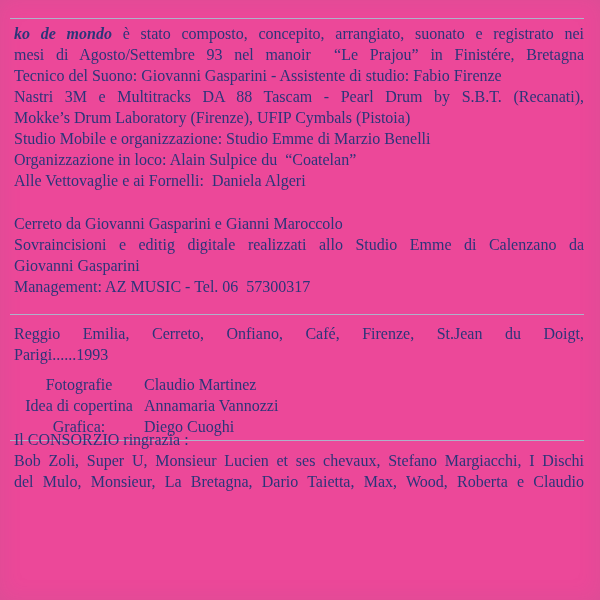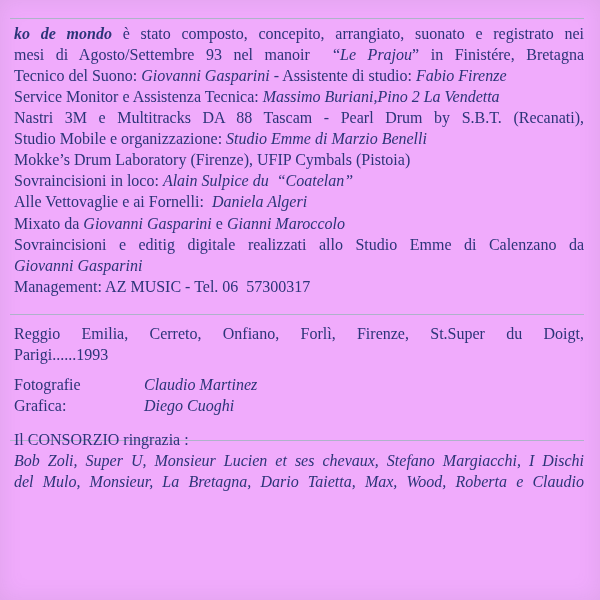--- a/index.html
+++ b/index.html
@@ -8,55 +8,55 @@
     background:#fbfaf5; overflow:hidden;
     font-family:"Liberation Serif", serif;
     color:#2c3579;
     box-shadow: inset 0 0 22px rgba(110,112,125,0.14);
   }
   .rule { position:absolute; left:10px; width:574px; height:1px; background:#aeb2ca; }
   .block { position:absolute; left:14px; width:570px; }
   .line { font-size:16px; line-height:21px; white-space:normal; }
   .just { text-align:justify; text-align-last:justify; }
   .seg.r  { font-style:normal; }
-  .seg.i  { font-style:italic; }
+  .seg.i  { }
   .seg.bi { font-style:italic; font-weight:bold; }
-  .seg.lab { display:inline-block; width:130px; font-style:normal; }
+  .seg.lab { display:inline-block; width:130px; font-style:normal;text-align:center; }
 </style>
 </head>
 <body>
 
-<div class="page" style="background: #f0abfc; color: rgb(44, 53, 121);">
+<div class="page" style="background: #ec4899; color: rgb(44, 53, 121);">
   <div class="rule" style="top: 18px; background: rgb(174, 178, 202);"></div>
   <div class="block" style="top:23px">
       <div class="line just"><span class="seg bi">ko de mondo</span><span class="seg r"> è stato composto, concepito, arrangiato, suonato e registrato nei</span></div>
       <div class="line just"><span class="seg r">mesi di Agosto/Settembre 93 nel manoir &nbsp;“</span><span class="seg i">Le Prajou</span><span class="seg r">” in Finistére, Bretagna</span></div>
       <div class="line"><span class="seg r">Tecnico del Suono: </span><span class="seg i">Giovanni Gasparini</span><span class="seg r"> - Assistente di studio: </span><span class="seg i">Fabio Firenze</span></div>
-      <div class="line"><span class="seg r">Service Monitor e Assistenza Tecnica: </span><span class="seg i">Massimo Buriani,Pino 2 La Vendetta</span></div>
       <div class="line just"><span class="seg r">Nastri 3M e Multitracks DA 88 Tascam - Pearl Drum by S.B.T. (Recanati),</span></div>
+      <div class="line"><span class="seg r">Mokke’s Drum Laboratory (Firenze), UFIP Cymbals (Pistoia)</span></div>
       <div class="line"><span class="seg r">Studio Mobile e organizzazione: </span><span class="seg i">Studio Emme di Marzio Benelli</span></div>
-      <div class="line"><span class="seg r">Mokke’s Drum Laboratory (Firenze), UFIP Cymbals (Pistoia)</span></div>
-      <div class="line"><span class="seg r">Sovraincisioni in loco: </span><span class="seg i">Alain Sulpice du &nbsp;“Coatelan”</span></div>
+      <div class="line"><span class="seg r">Organizzazione in loco: </span><span class="seg i">Alain Sulpice du &nbsp;“Coatelan”</span></div>
       <div class="line"><span class="seg r">Alle Vettovaglie e ai Fornelli: &nbsp;</span><span class="seg i">Daniela Algeri</span></div>
     </div>
   <div class="block" style="top:213px">
-      <div class="line"><span class="seg r">Mixato da </span><span class="seg i">Giovanni Gasparini</span><span class="seg r"> e </span><span class="seg i">Gianni Maroccolo</span></div>
+      <div class="line"><span class="seg r">Cerreto da </span><span class="seg i">Giovanni Gasparini</span><span class="seg r"> e </span><span class="seg i">Gianni Maroccolo</span></div>
       <div class="line just"><span class="seg r">Sovraincisioni e editig digitale realizzati allo Studio Emme di Calenzano da</span></div>
       <div class="line"><span class="seg i">Giovanni Gasparini</span></div>
     </div>
   <div class="block" style="top:276px">
       <div class="line"><span class="seg r">Management: AZ MUSIC - Tel. 06 &nbsp;57300317</span></div>
     </div>
   <div class="rule" style="top: 314px; background: rgb(174, 178, 202);"></div>
   <div class="block" style="top:323px">
-      <div class="line just"><span class="seg r">Reggio Emilia, Cerreto, Onfiano, Forlì, Firenze, St.Super du Doigt,</span></div>
+      <div class="line just"><span class="seg r">Reggio Emilia, Cerreto, Onfiano, Café, Firenze, St.Jean du Doigt,</span></div>
       <div class="line"><span class="seg r">Parigi......1993</span></div>
     </div>
   <div class="block" style="top:374px">
       <div class="line"><span class="seg lab">Fotografie</span><span class="seg i">Claudio Martinez</span></div>
+      <div class="line"><span class="seg lab">Idea di copertina</span><span class="seg i">Annamaria Vannozzi</span></div>
       <div class="line"><span class="seg lab">Grafica:</span><span class="seg i">Diego Cuoghi</span></div>
     </div>
   <div class="rule" style="top: 440px; background: rgb(174, 178, 202);"></div>
   <div class="block" style="top:429px">
       <div class="line"><span class="seg r">Il CONSORZIO ringrazia :</span></div>
       <div class="line just"><span class="seg i">Bob Zoli, Super U, Monsieur Lucien et ses chevaux, Stefano Margiacchi, I Dischi</span></div>
       <div class="line just"><span class="seg i">del Mulo, Monsieur, La Bretagna, Dario Taietta, Max, Wood, Roberta e Claudio</span></div>
     </div>
 </div>
 

